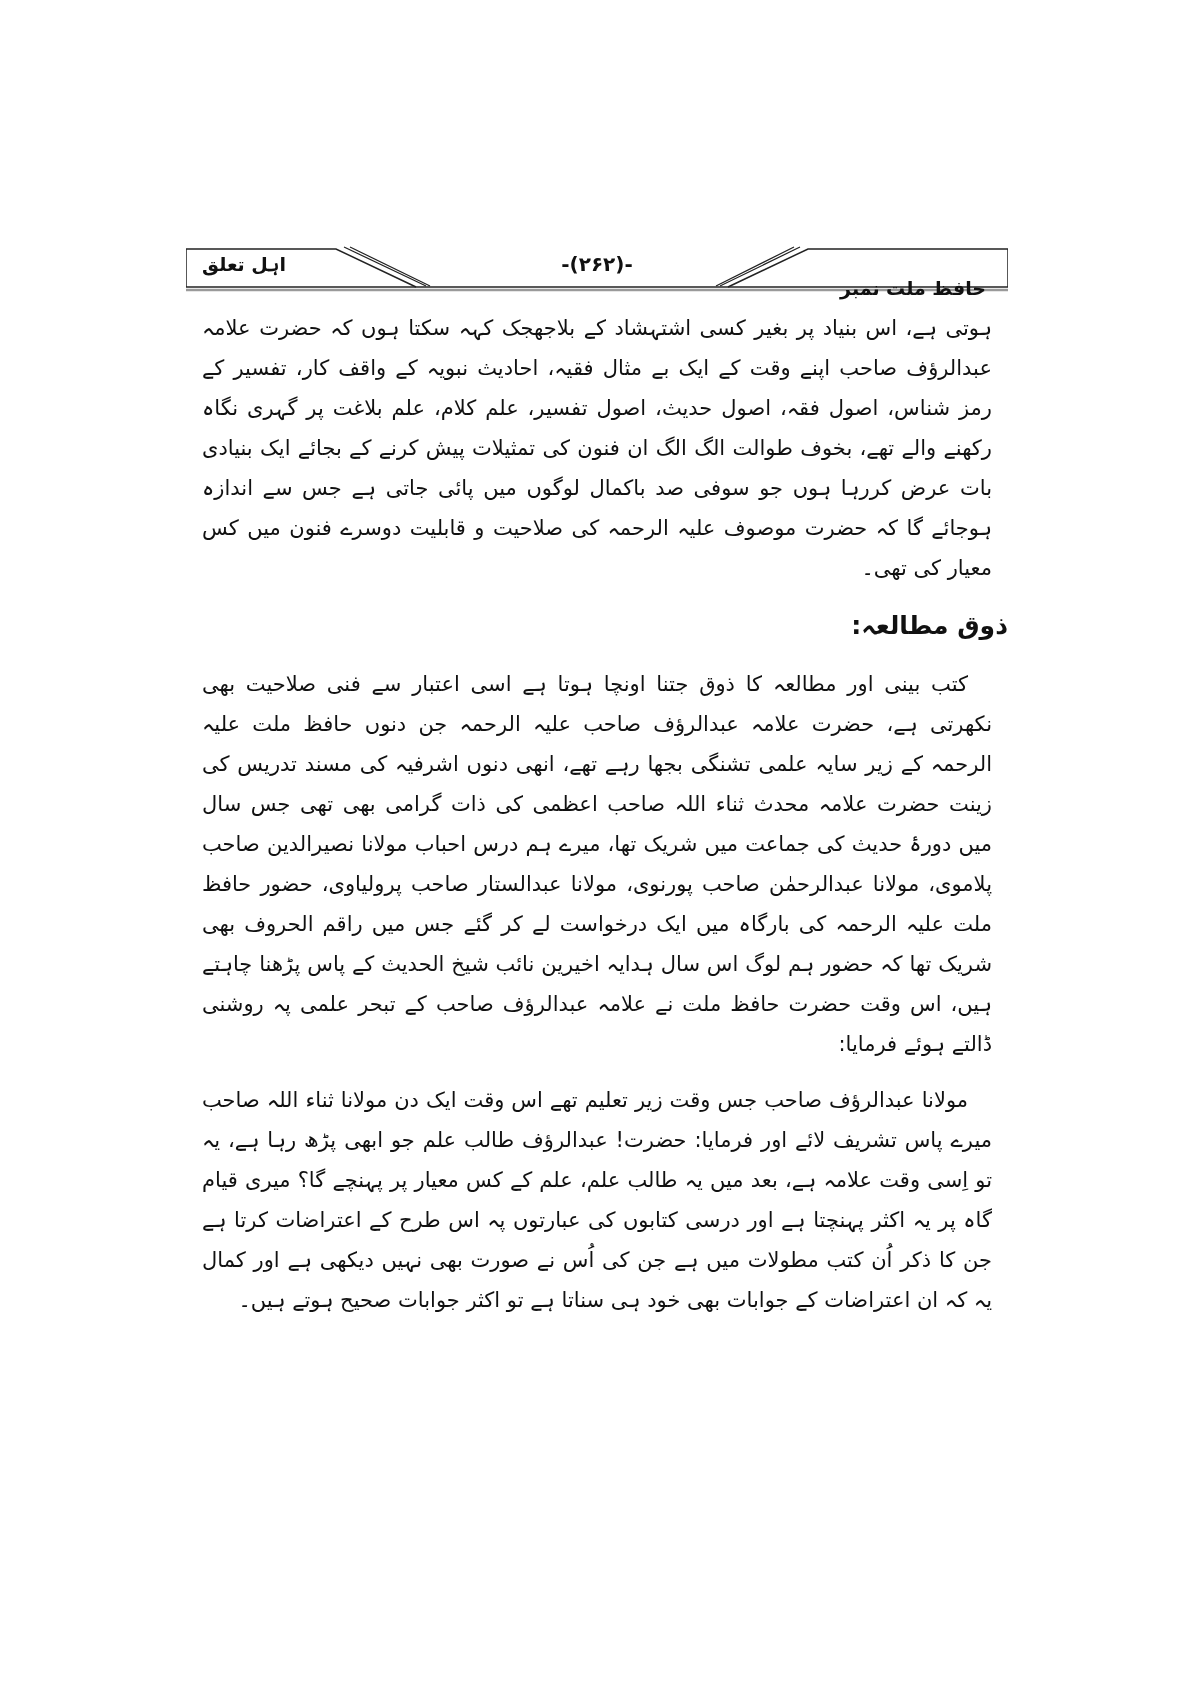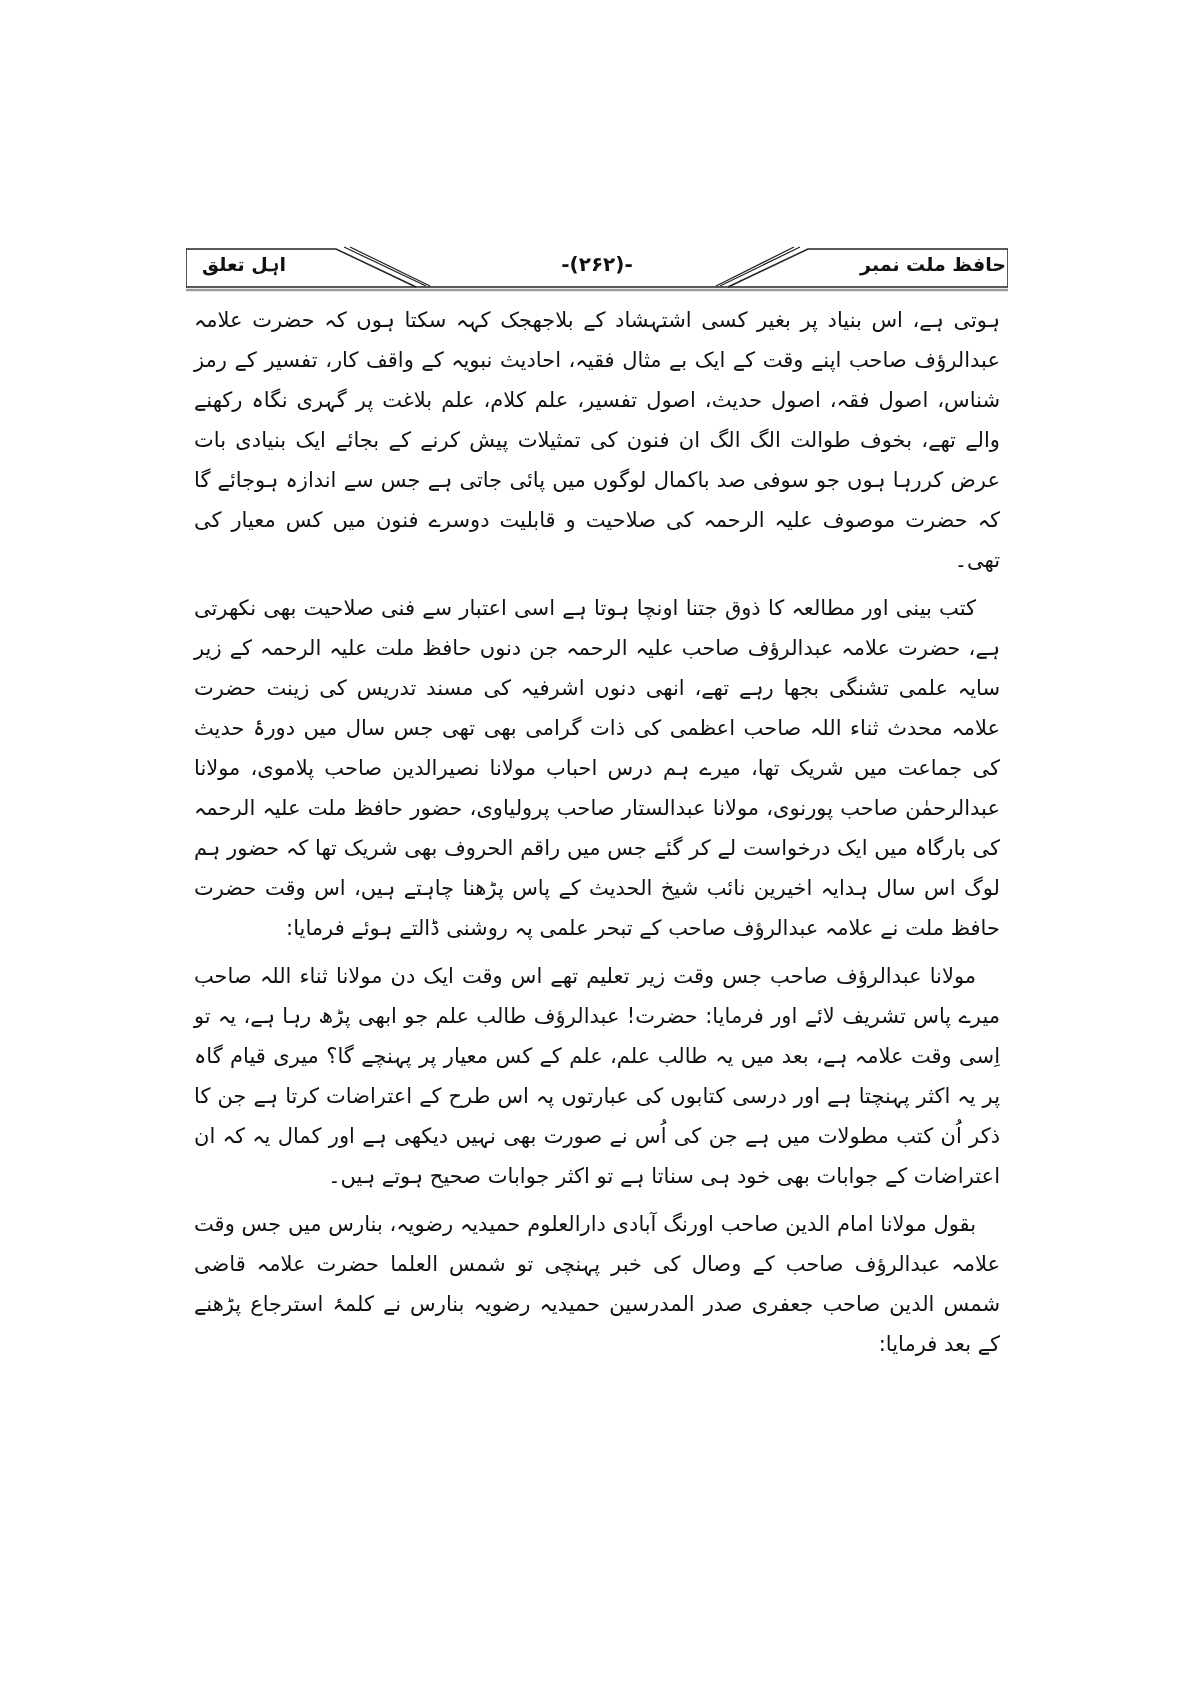--- a/index.html
+++ b/index.html
@@ -35,40 +35,40 @@
     }
     .hdr-text {
       position: absolute;
       top: 4px;
       font-size: 19px;
       font-weight: bold;
       direction: rtl;
       white-space: nowrap;
       line-height: 28px;
     }
-    .hdr-right { right: 2px; }
+    .hdr-right { right: 22px; margin-top: 24px; }
     .hdr-left { left: 16px; text-align: center; }
     .hdr-center {
       left: 0; right: 0;
       text-align: center;
       direction: ltr;
       font-weight: bold;
       font-size: 20px;
     }
     
     .content {
       direction: rtl;
       text-align: justify;
       font-size: 21px;
       line-height: 40px;
       margin-top: 4px;
       font-family: "DejaVu Sans", sans-serif;
     }
     .content p {
-      margin: 8px;
+      margin: 16px;
     }
     .content p.indent {
       text-indent: 24px;
     }
     .subheading {
       font-size: 25px;
       font-weight: bold;
       line-height: 44px;
       margin: 2px 0 0 0;
       direction: rtl;
@@ -96,18 +96,18 @@
       <line x1="614" y1="1" x2="534" y2="40" stroke="#222" stroke-width="1.2"></line>
       <line x1="608" y1="1" x2="530" y2="40" stroke="#222" stroke-width="1.2"></line>
     </svg>
     <div class="hdr-text hdr-right">حافظ ملت نمبر</div>
     <div class="hdr-text hdr-center">-(۲۶۲)-</div>
     <div class="hdr-text hdr-left">اہل تعلق</div>
   </div>
 
   <div class="content">
     <p>ہوتی ہے، اس بنیاد پر بغیر کسی اشتہشاد کے بلاجھجک کہہ سکتا ہوں کہ حضرت علامہ عبدالرؤف صاحب اپنے وقت کے ایک بے مثال فقیہ، احادیث نبویہ کے واقف کار، تفسیر کے رمز شناس، اصول فقہ، اصول حدیث، اصول تفسیر، علم کلام، علم بلاغت پر گہری نگاہ رکھنے والے تھے، بخوف طوالت الگ الگ ان فنون کی تمثیلات پیش کرنے کے بجائے ایک بنیادی بات عرض کررہا ہوں جو سوفی صد باکمال لوگوں میں پائی جاتی ہے جس سے اندازہ ہوجائے گا کہ حضرت موصوف علیہ الرحمہ کی صلاحیت و قابلیت دوسرے فنون میں کس معیار کی تھی۔</p>
+    <div class="subheading">ذوق مطالعہ:</div>
     <p class="indent">کتب بینی اور مطالعہ کا ذوق جتنا اونچا ہوتا ہے اسی اعتبار سے فنی صلاحیت بھی نکھرتی ہے، حضرت علامہ عبدالرؤف صاحب علیہ الرحمہ جن دنوں حافظ ملت علیہ الرحمہ کے زیر سایہ علمی تشنگی بجھا رہے تھے، انھی دنوں اشرفیہ کی مسند تدریس کی زینت حضرت علامہ محدث ثناء اللہ صاحب اعظمی کی ذات گرامی بھی تھی جس سال میں دورۂ حدیث کی جماعت میں شریک تھا، میرے ہم درس احباب مولانا نصیرالدین صاحب پلاموی، مولانا عبدالرحمٰن صاحب پورنوی، مولانا عبدالستار صاحب پرولیاوی، حضور حافظ ملت علیہ الرحمہ کی بارگاہ میں ایک درخواست لے کر گئے جس میں راقم الحروف بھی شریک تھا کہ حضور ہم لوگ اس سال ہدایہ اخیرین نائب شیخ الحدیث کے پاس پڑھنا چاہتے ہیں، اس وقت حضرت حافظ ملت نے علامہ عبدالرؤف صاحب کے تبحر علمی پہ روشنی ڈالتے ہوئے فرمایا:</p>
     <p class="indent">مولانا عبدالرؤف صاحب جس وقت زیر تعلیم تھے اس وقت ایک دن مولانا ثناء اللہ صاحب میرے پاس تشریف لائے اور فرمایا: حضرت! عبدالرؤف طالب علم جو ابھی پڑھ رہا ہے، یہ تو اِسی وقت علامہ ہے، بعد میں یہ طالب علم، علم کے کس معیار پر پہنچے گا؟ میری قیام گاہ پر یہ اکثر پہنچتا ہے اور درسی کتابوں کی عبارتوں پہ اس طرح کے اعتراضات کرتا ہے جن کا ذکر اُن کتب مطولات میں ہے جن کی اُس نے صورت بھی نہیں دیکھی ہے اور کمال یہ کہ ان اعتراضات کے جوابات بھی خود ہی سناتا ہے تو اکثر جوابات صحیح ہوتے ہیں۔</p>
-    <p class="indent">بقول مولانا امام الدین صاحب اورنگ آبادی دارالعلوم حمیدیہ رضویہ، بنارس میں جس وقت علامہ عبدالرؤف صاحب کے وصال کی خبر پہنچی تو شمس العلما حضرت علامہ قاضی شمس الدین صاحب جعفری صدر المدرسین حمیدیہ رضویہ بنارس نے کلمۂ استرجاع پڑھنے کے بعد فرمایا:</p>
   </div>
 
 </div>
 
 </body></html>

